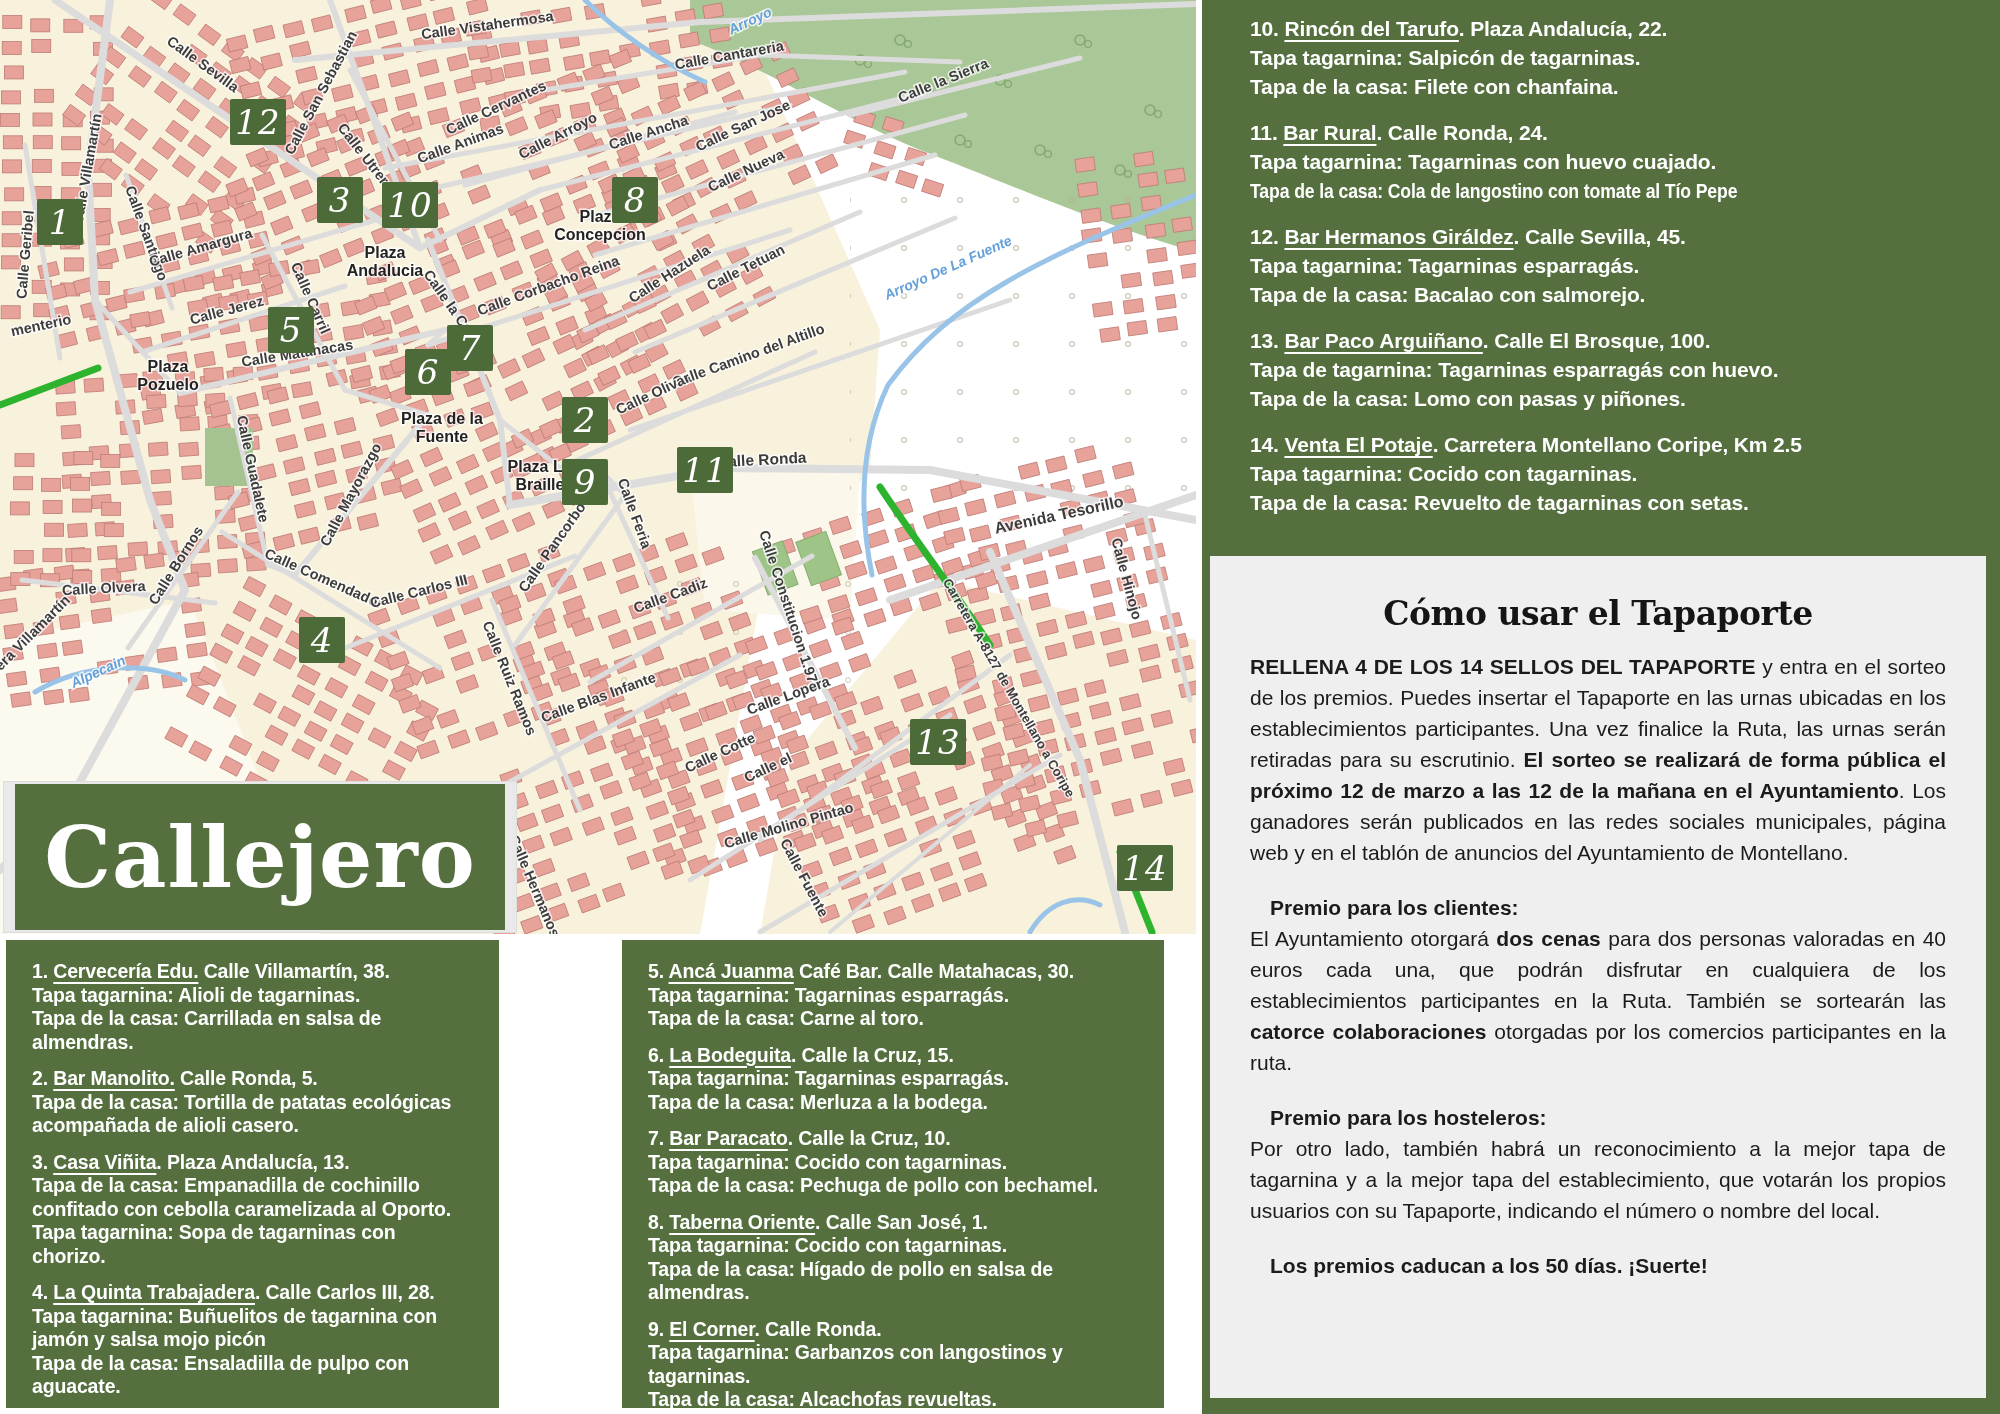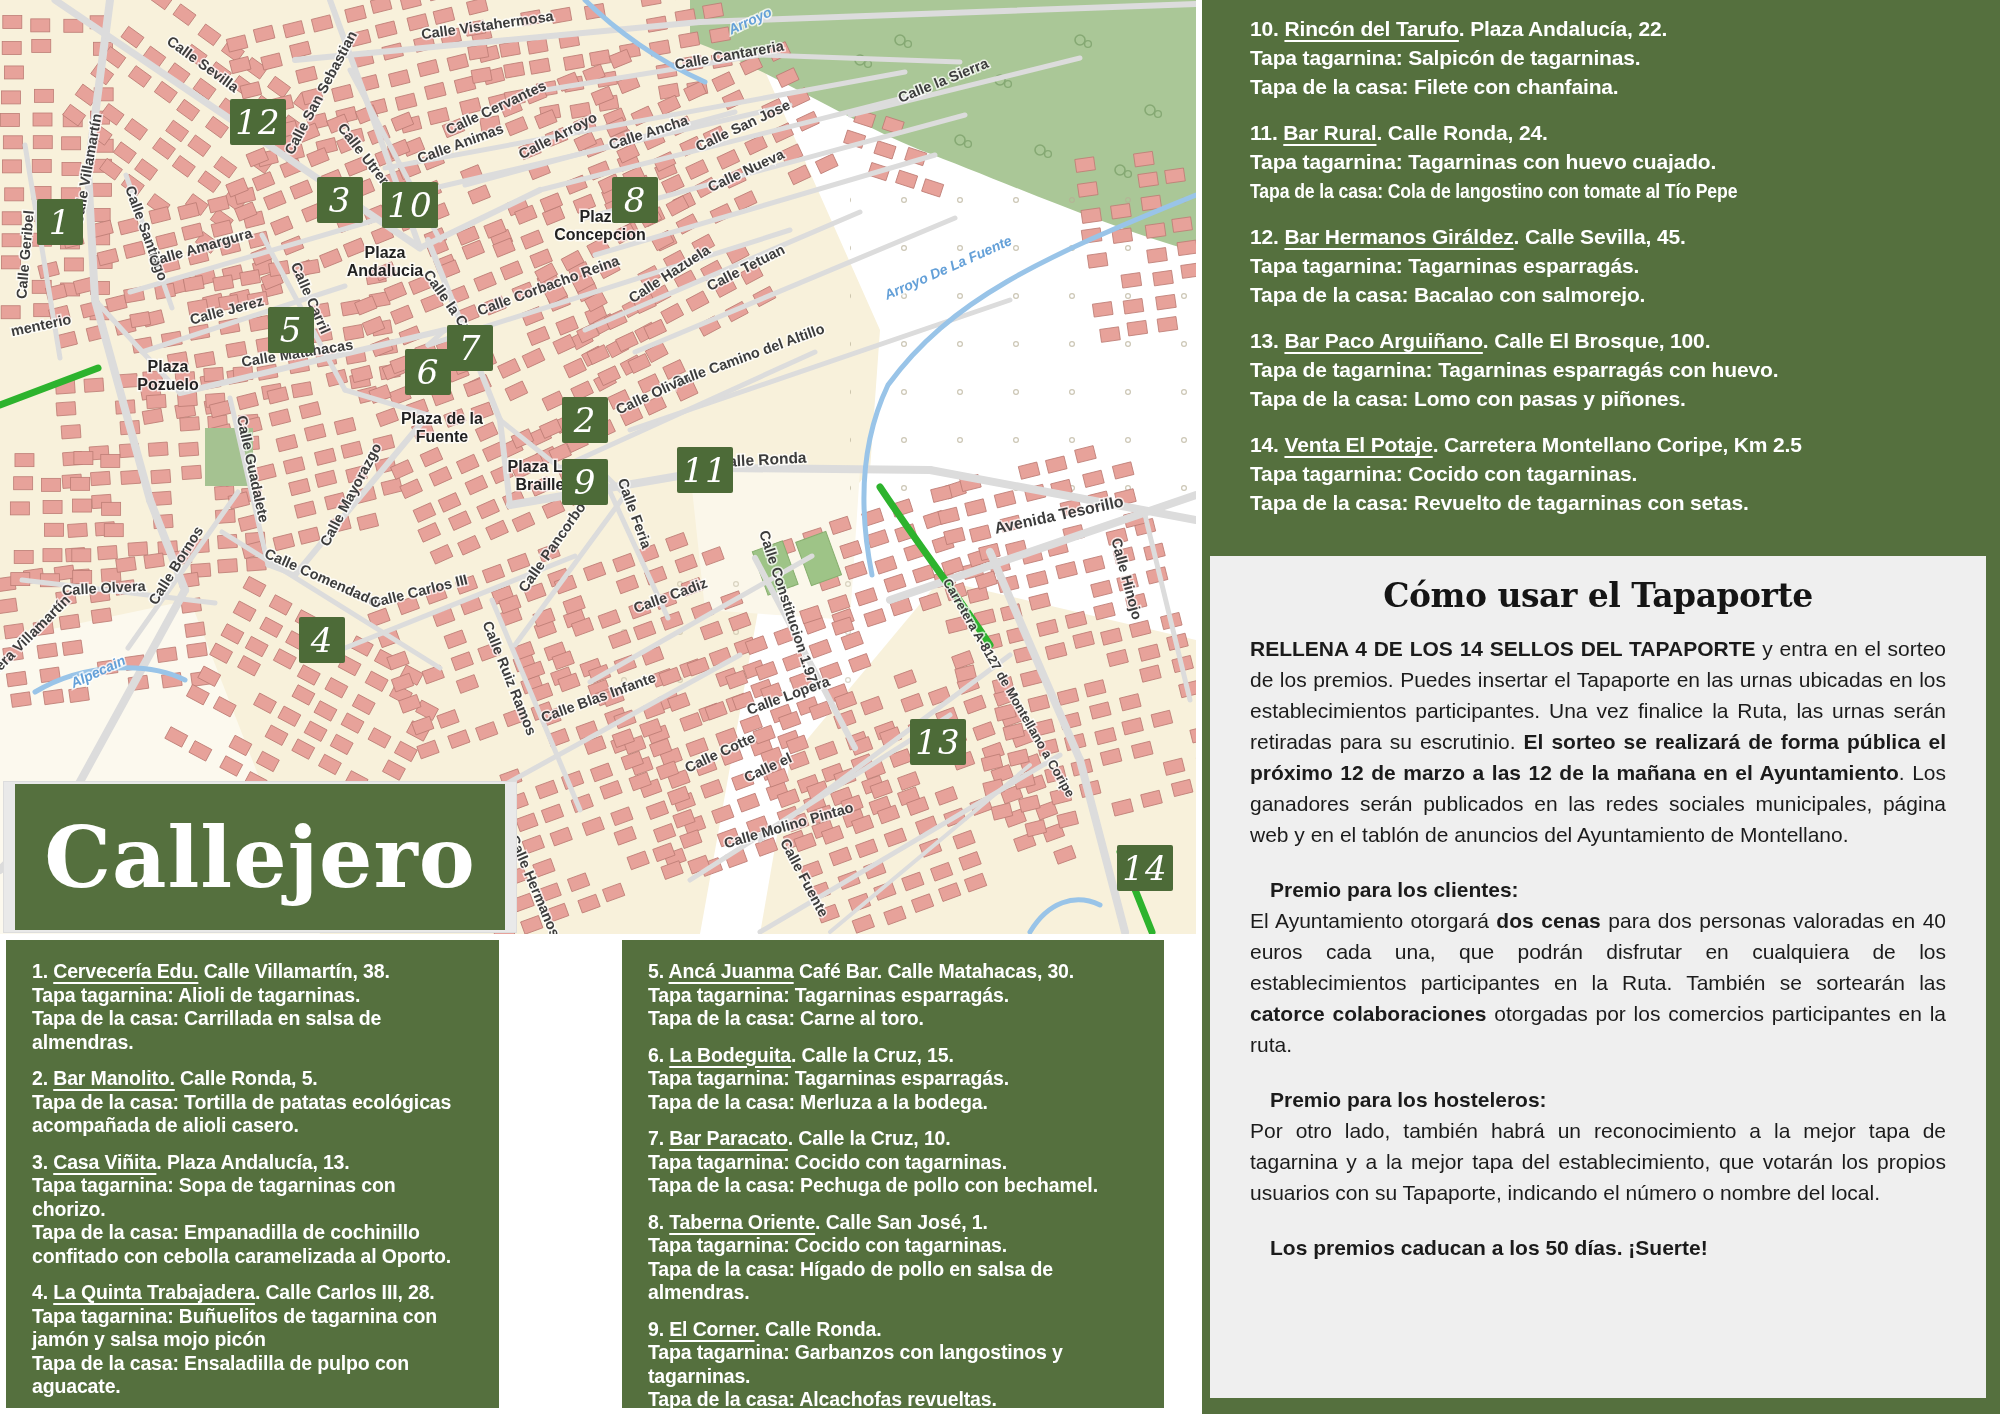--- a/index.html
+++ b/index.html
@@ -10,21 +10,21 @@
   .title-box-outer{position:absolute;left:4px;top:782px;width:512px;height:150px;background:#e9e9e9;display:flex;align-items:center;justify-content:center;box-shadow:0 0 0 1px #ddd;}
   .title-box-inner{width:490px;height:146px;background:#55703e;color:#fff;display:flex;align-items:center;justify-content:center;
     font-family:"DejaVu Serif",serif;font-weight:700;font-size:84px;letter-spacing:1px;}
   
   .right-panel{position:absolute;left:1202px;top:0;width:798px;height:1414px;background:#55703e;}
   .toplist{padding:14px 34px 0 48px;color:#fff;}
   .toplist .li{font-size:21px;line-height:29px;margin-bottom:17px;}
   .li{font-weight:700;letter-spacing:-0.15px;}
   .li .nm{text-decoration:underline;text-decoration-thickness:2px;text-underline-offset:4px;}
   .fit{display:inline-block;transform:scaleX(0.84);transform-origin:0 60%;white-space:nowrap;}
-  .tapaporte-box{position:absolute;left:8px;right:14px;top:556px;bottom:16px;background:#efefef;box-sizing:border-box;padding:16px 40px;color:#1b1b1b;}
+  .tapaporte-box{position:absolute;left:8px;right:14px;top:556px;bottom:16px;background:#efefef;box-sizing:border-box;padding:34px 40px;color:#1b1b1b;}
   .tapaporte-box h2{margin:4px 0 18px 0;text-align:center;font-family:"DejaVu Serif",serif;font-weight:700;font-size:33px;letter-spacing:-0.5px;color:#151515;}
   .tapaporte-box p{margin:0;font-size:21px;line-height:31px;text-align:justify;}
   .tapaporte-box p.nojust{text-align:left;margin-left:20px;}
   .tapaporte-box .gap{height:24px;}
   
   .bottom{position:absolute;top:940px;height:468px;background:#55703e;color:#fff;box-sizing:border-box;padding:20px 26px 0 26px;}
   .left-col{left:6px;width:493px;}
   .mid-col{left:622px;width:542px;}
   .bottom .li{font-size:19.5px;line-height:23.5px;margin-bottom:13px;}
 </style>
@@ -1491,22 +1491,22 @@
         <div><span>1. </span><span class="nm">Cervecería Edu.</span><span> Calle Villamartín, 38.</span></div>
         <div>Tapa tagarnina: Alioli de tagarninas.</div>
         <div>Tapa de la casa: Carrillada en salsa de almendras.</div>
       </div>
       <div class="li">
         <div><span>2. </span><span class="nm">Bar Manolito.</span><span> Calle Ronda, 5.</span></div>
         <div>Tapa de la casa: Tortilla de patatas ecológicas acompañada de alioli casero.</div>
       </div>
       <div class="li">
         <div><span>3. </span><span class="nm">Casa Viñita</span><span>. Plaza Andalucía, 13.</span></div>
+        <div>Tapa de la casa: Empanadilla de cochinillo confitado con cebolla caramelizada al Oporto.</div>
         <div>Tapa tagarnina: Sopa de tagarninas con chorizo.</div>
-        <div>Tapa de la casa: Empanadilla de cochinillo confitado con cebolla caramelizada al Oporto.</div>
       </div>
       <div class="li">
         <div><span>4. </span><span class="nm">La Quinta Trabajadera</span><span>. Calle Carlos III, 28.</span></div>
         <div>Tapa tagarnina: Buñuelitos de tagarnina con jamón y salsa mojo picón</div>
         <div>Tapa de la casa: Ensaladilla de pulpo con aguacate.</div>
       </div>
     </div>
   <div class="bottom mid-col" id="col2">
       <div class="li">
         <div><span>5. </span><span class="nm">Ancá Juanma</span><span> Café Bar. Calle Matahacas, 30.</span></div>

